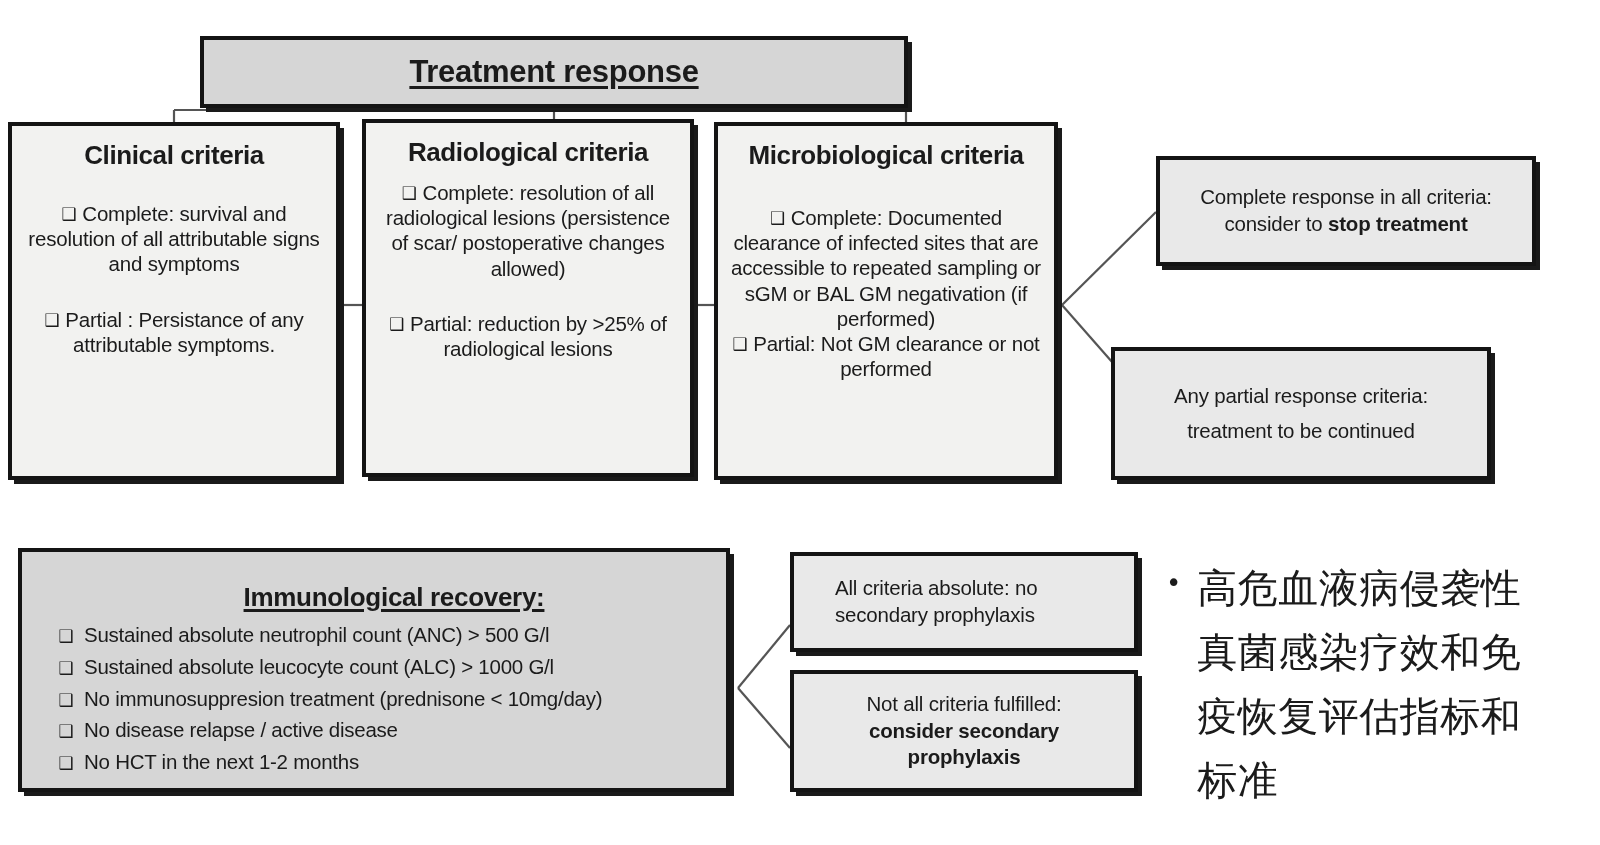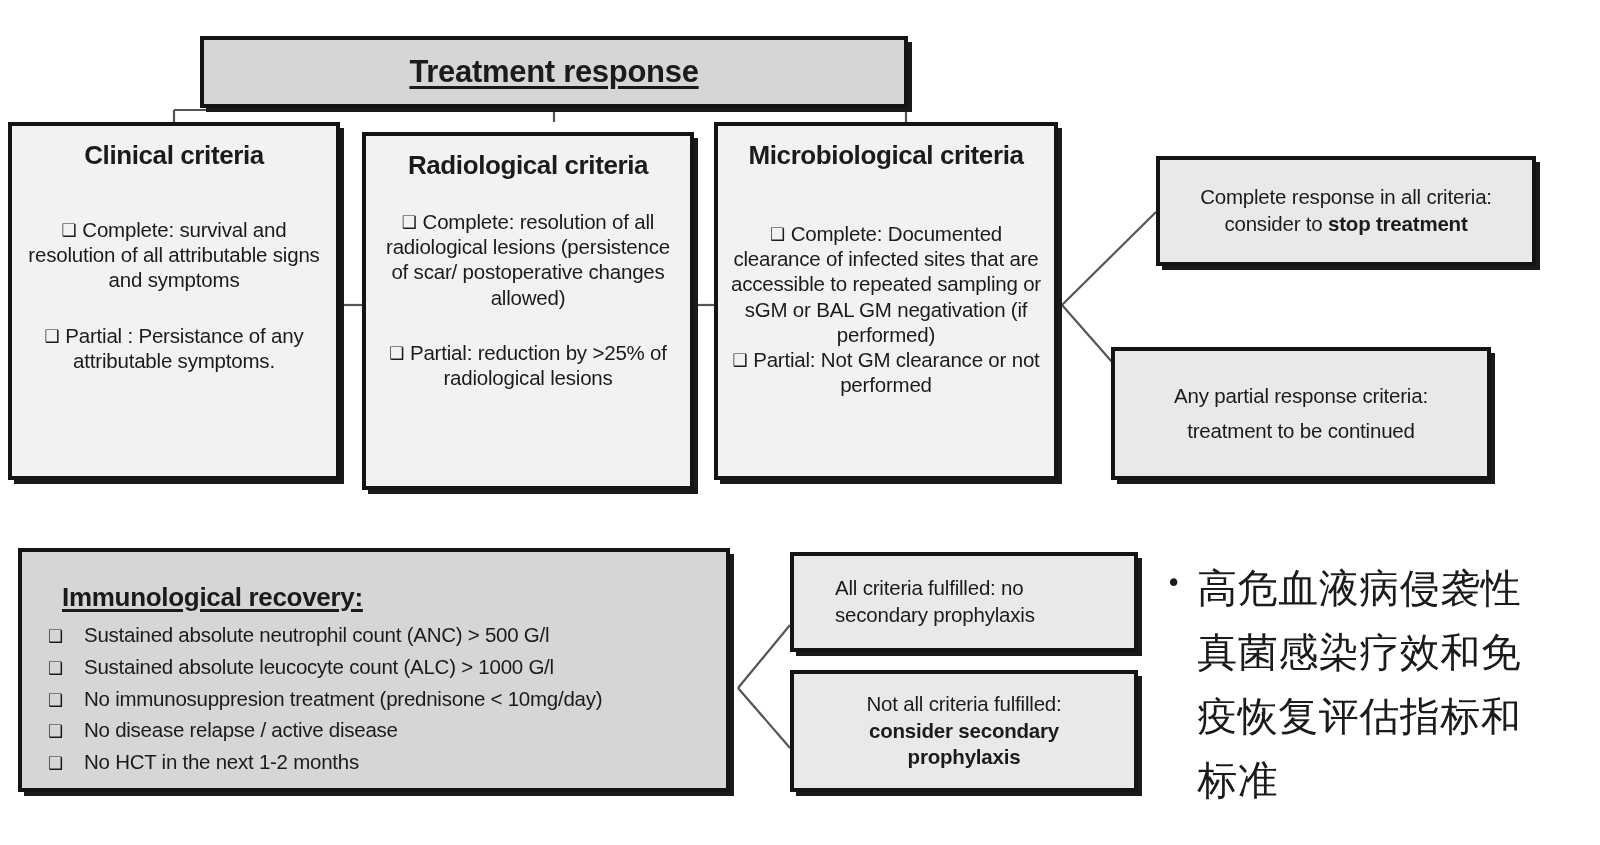--- a/index.html
+++ b/index.html
@@ -56,34 +56,34 @@
   
   .criteria {
     padding: 10px 10px 8px 10px;
     align-items: center;
   }
   .criteria .heading {
     font-size: 26px;
     font-weight: bold;
     text-align: center;
     letter-spacing: -0.4px;
-    margin: 4px 0 16px 0;
+    margin: 4px 0 0 0;
     width: 100%;
   }
   .criteria .body {
     width: 100%;
     text-align: center;
     font-size: 20.5px;
     line-height: 1.23;
     letter-spacing: -0.2px;
   }
   .criteria .item { margin: 0; }
 
   #clinical-box      { left: 8px;   top: 122px; width: 332px; height: 358px; }
-  #radiological-box  { left: 362px; top: 132px; width: 332px; height: 358px; }
+  #radiological-box  { left: 362px; top: 119px; width: 332px; height: 358px; }
   #microbiological-box { left: 714px; top: 122px; width: 344px; height: 358px; }
 
   #clinical-box .body        { margin-top: 30px; }
   #clinical-box .item + .item{ margin-top: 30px; }
 
   #radiological-box .body        { margin-top: 12px; }
   #radiological-box .item + .item{ margin-top: 30px; }
 
   #microbiological-box .body        { margin-top: 34px; }
   #microbiological-box .item + .item{ margin-top: 0; }
@@ -116,20 +116,21 @@
   #no-prophylaxis-box .line { text-align: left; padding-left: 50px; }
 
   .b { font-weight: bold; }
 
   
   #immuno-box {
     left: 18px; top: 548px;
     width: 712px; height: 244px;
     padding: 26px 0 0 0;
     justify-content: flex-start;
+    text-align: center;
   }
   #immuno-title {
     font-size: 26px;
     font-weight: bold;
     text-decoration: underline;
     text-underline-offset: 3px;
     text-decoration-thickness: 3px;
     letter-spacing: -0.3px;
     margin: 4px 0 6px 40px;
   }
@@ -263,21 +264,21 @@
           <span>No disease relapse / active disease</span>
         </li>
       <li>
           <span class="cb">❑</span>
           <span>No HCT in the next 1-2 months</span>
         </li>
     </ul>
   </div>
 
   <div class="box light outcome" id="no-prophylaxis-box">
-    <div class="line">All criteria fulfilled: no</div>
+    <div class="line">All criteria absolute: no</div>
     <div class="line">secondary prophylaxis</div>
   </div>
 
   <div class="box light outcome" id="prophylaxis-box">
     <div class="line">Not all criteria fulfilled:</div>
     <div class="line b">consider  secondary</div>
     <div class="line b">prophylaxis</div>
   </div>
 
   <div id="cn-caption">

